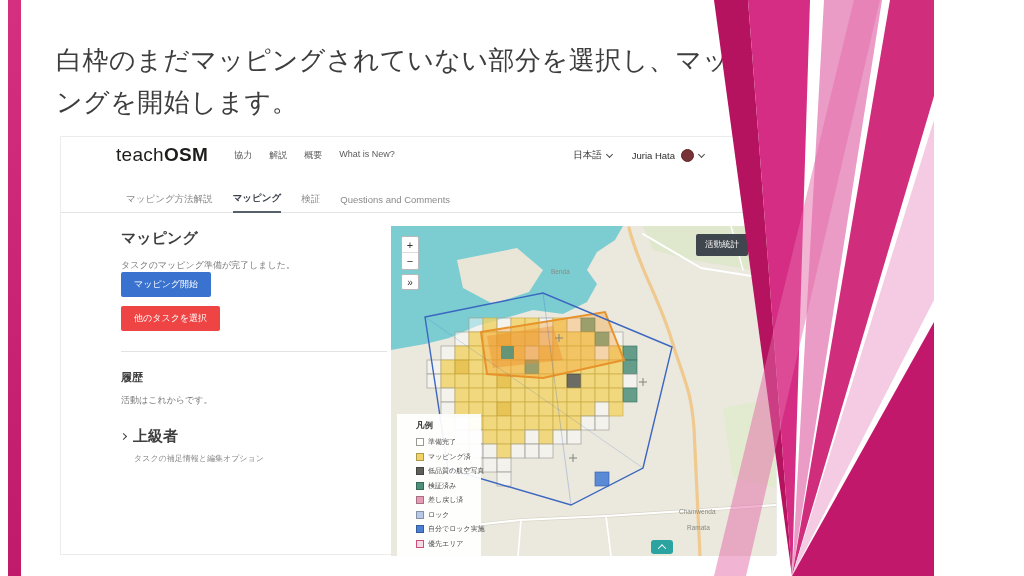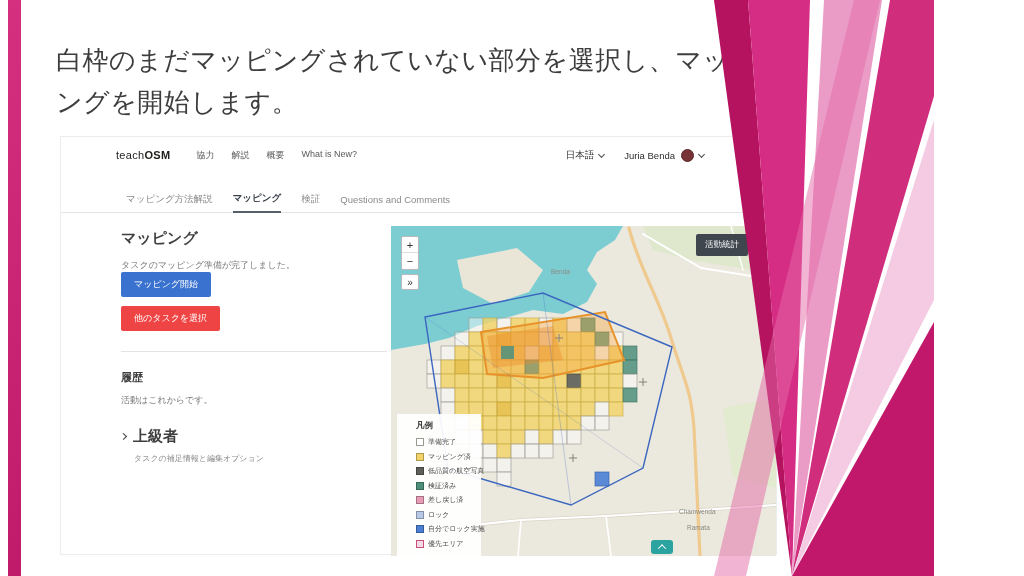--- a/index.html
+++ b/index.html
@@ -15,21 +15,21 @@
 
   .slide-title { position:absolute; left:56px; top:40px; width:722px;
     font-size:26px; line-height:1.6; color:#3d3d3d; letter-spacing:.5px; }
 
   
   .screenshot { position:absolute; left:60px; top:136px; width:717px; height:419px;
     background:#fff; border:1px solid #ececec; }
 
   .app-header { position:absolute; top:0; left:0; right:0; height:36px;
     display:flex; align-items:center; padding:0 72px 0 55px; background:#fff; }
-  .logo { font-size:11px; color:#1d1d1b; white-space:nowrap; }
+  .logo { font-size:19px; color:#1d1d1b; white-space:nowrap; }
   .logo .lp { font-weight:400; letter-spacing:.3px; }
   .logo .ls { font-weight:700; letter-spacing:.3px; }
   .app-nav { display:flex; gap:17px; margin-left:26px; font-size:9px; color:#5a5a5a; white-space:nowrap; }
   .header-right { margin-left:auto; display:flex; align-items:center; font-size:9.5px; color:#2e2e2e; }
   .chev { width:5px; height:5px; border-right:1.3px solid #4a4a4a; border-bottom:1.3px solid #4a4a4a;
     display:inline-block; transform:rotate(45deg); margin:-2px 0 0 5px; }
   .lang-group { display:flex; align-items:center; margin-right:20px; }
   .user-group { display:flex; align-items:center; }
   .avatar { width:13px; height:13px; border-radius:50%; background:#773336; margin-left:6px; border:1px solid #5a2627; }
 
@@ -101,21 +101,21 @@
         <span>解説</span>
         <span>概要</span>
         <span>What is New?</span>
       </nav>
       <div class="header-right">
         <span class="lang-group">
           <span>日本語</span>
           <span class="chev"></span>
         </span>
         <span class="user-group">
-          <span>Juria Benda</span>
+          <span>Juria Hata</span>
           <span class="avatar"></span>
           <span class="chev"></span>
         </span>
       </div>
     </header>
 
     <div class="tabbar">
       <span class="tab">マッピング方法解説</span>
       <span class="tab active">マッピング</span>
       <span class="tab">検証</span>

